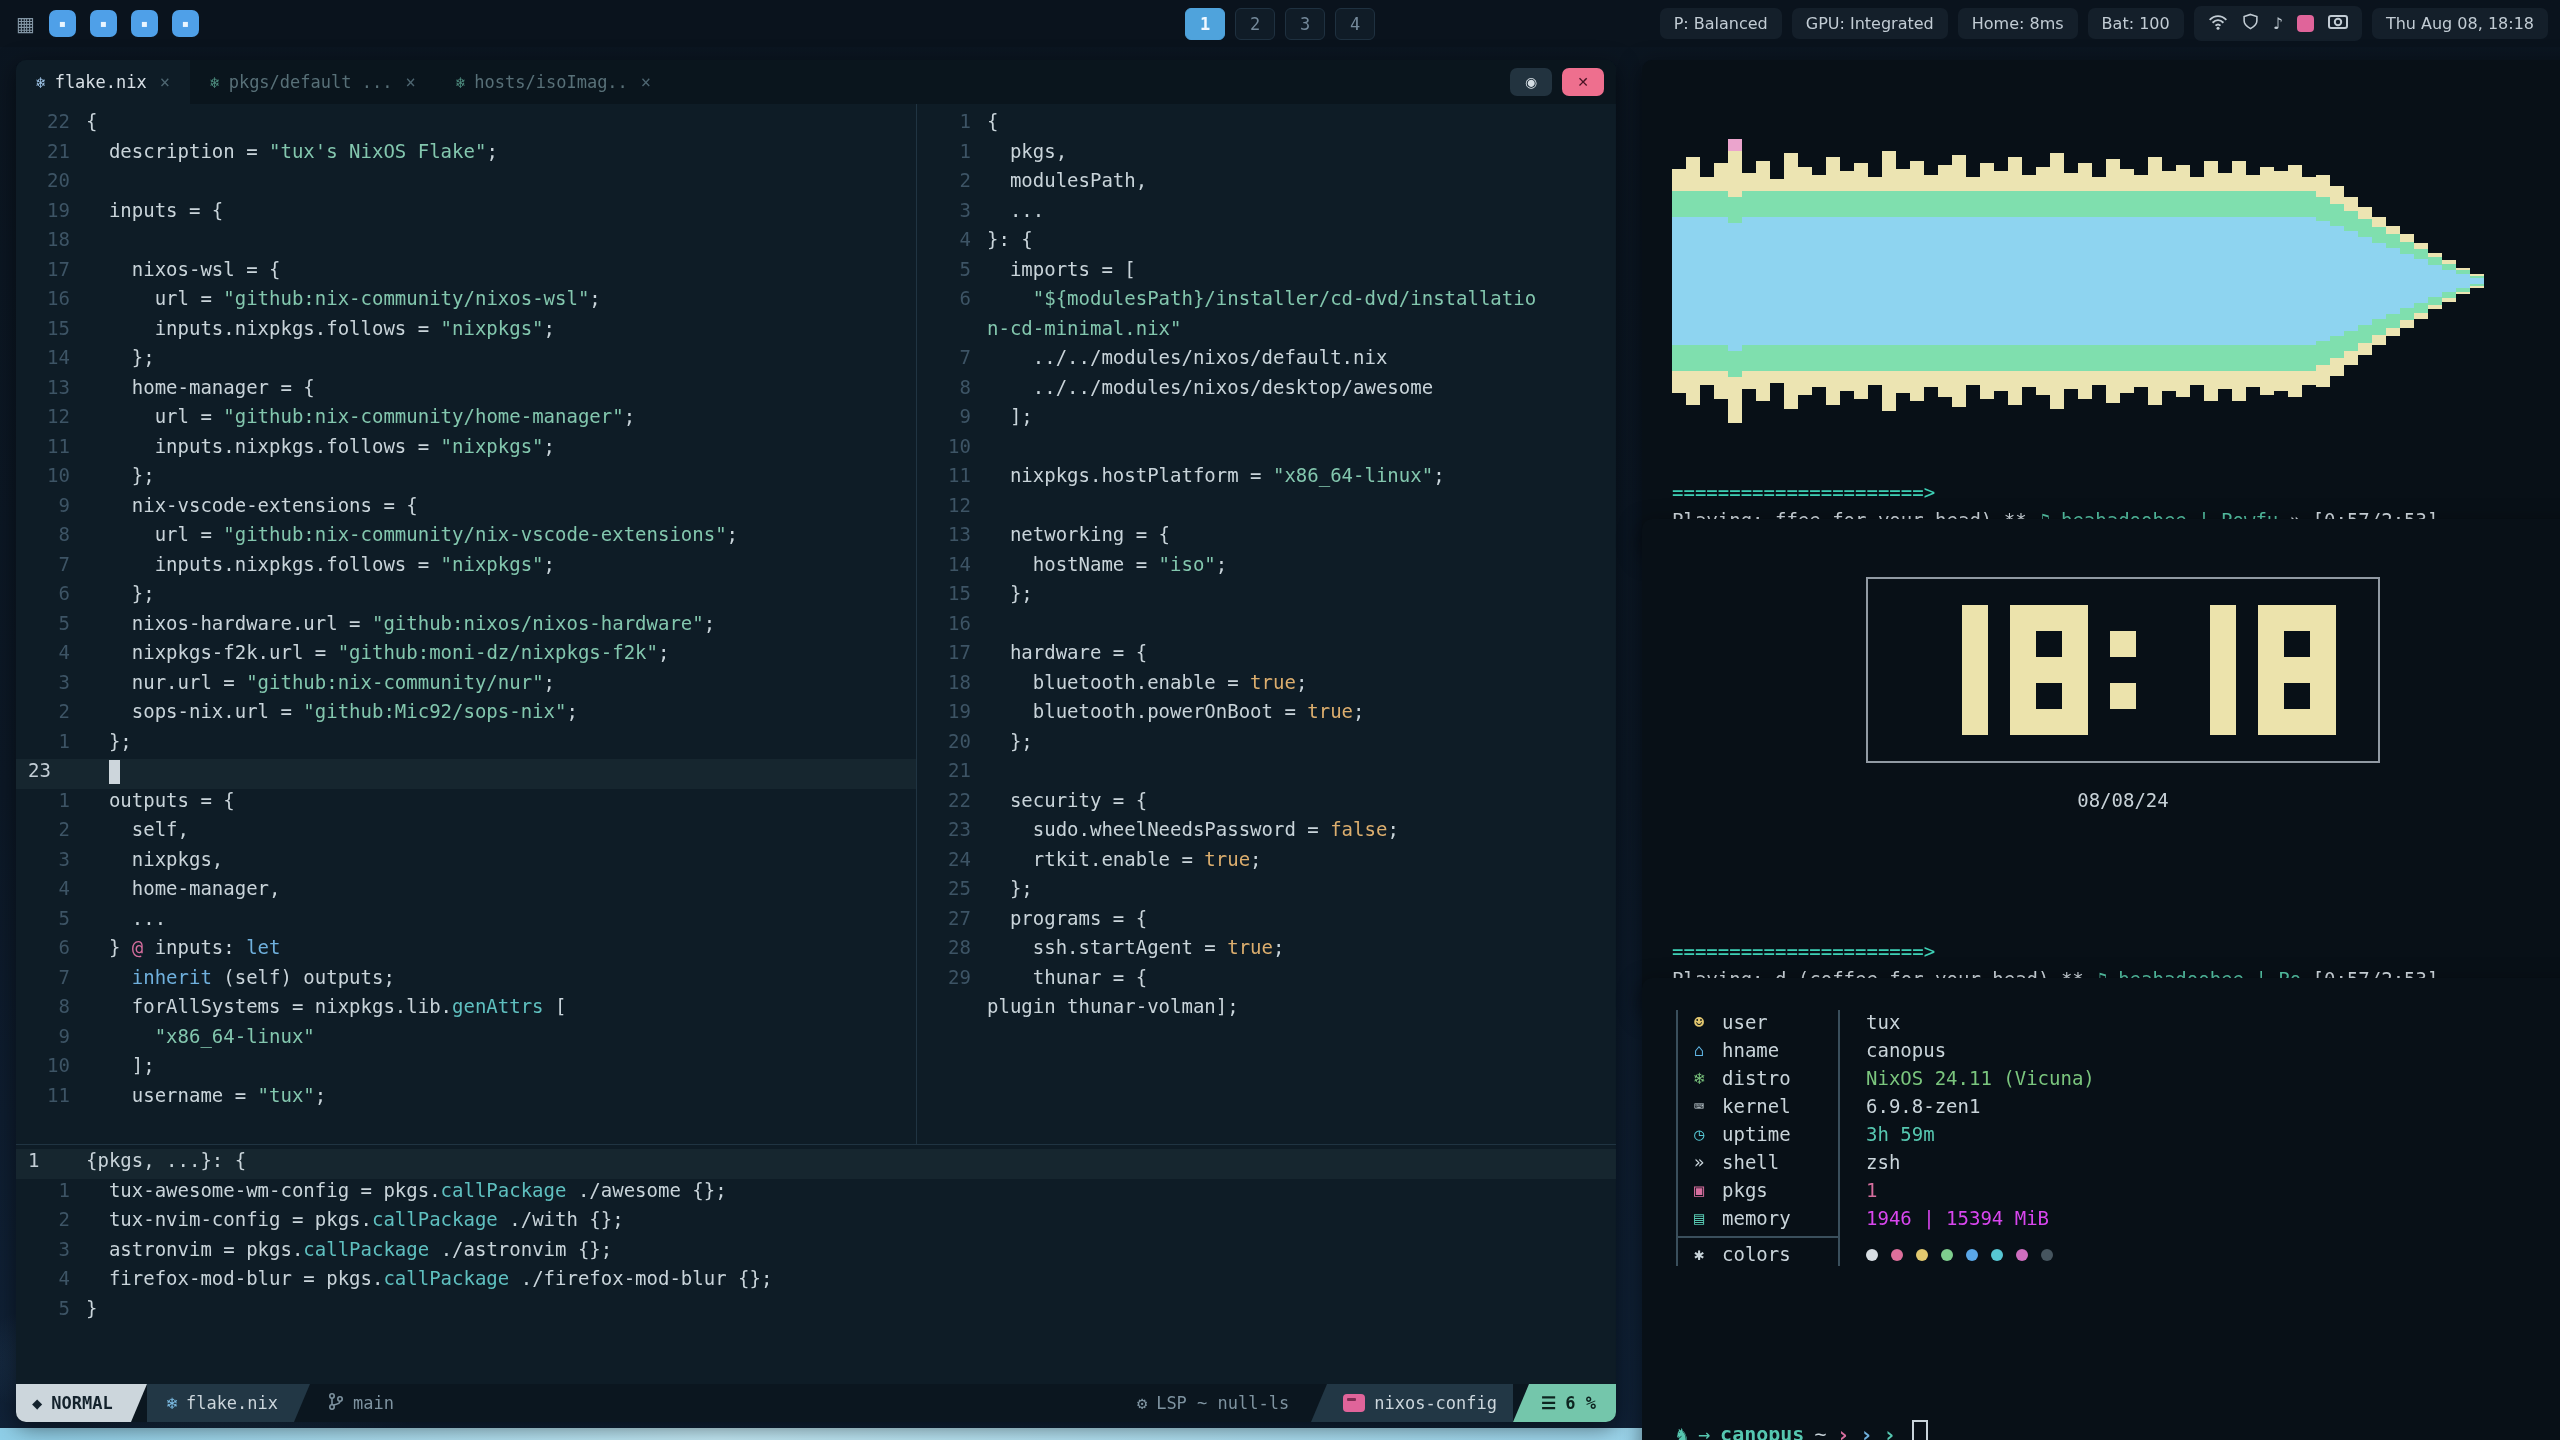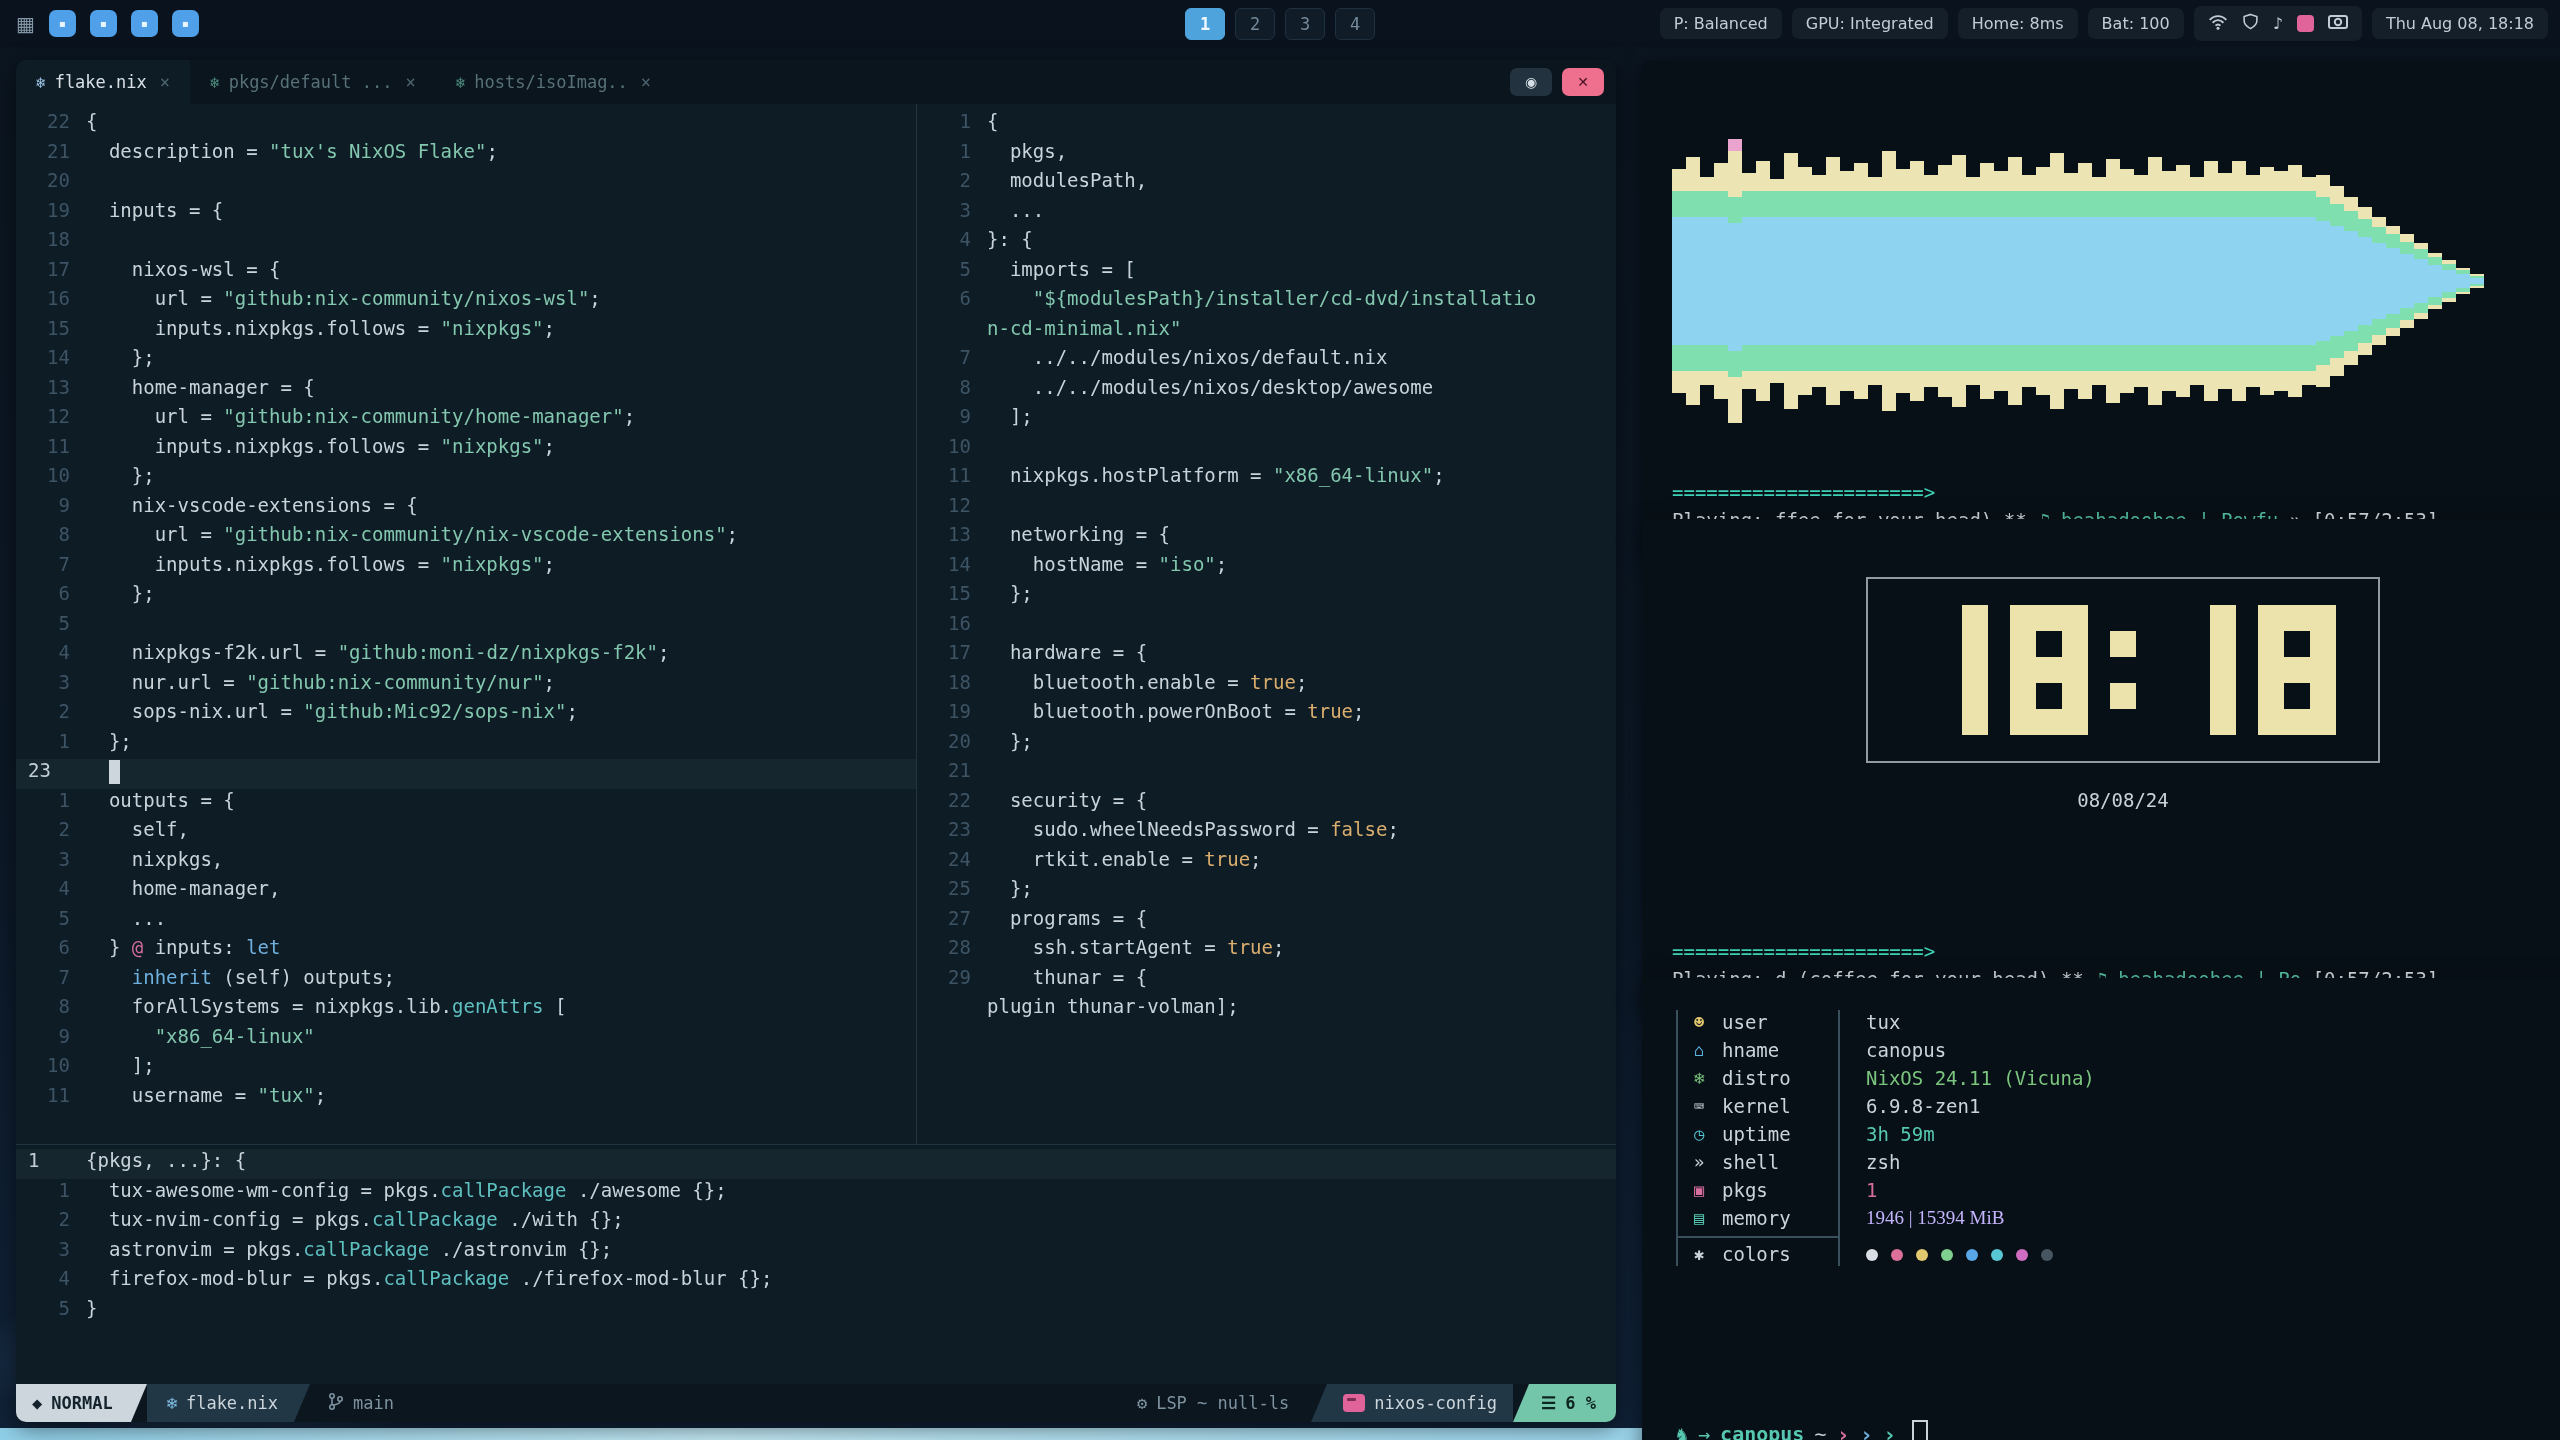--- a/index.html
+++ b/index.html
@@ -215,21 +215,21 @@
             <div class="cline"><span class="lnum">15</span><span class="ltxt"><span class="tok-n">      inputs.nixpkgs.follows = </span><span class="tok-s">"nixpkgs"</span><span class="tok-n">;</span></span></div>
             <div class="cline"><span class="lnum">14</span><span class="ltxt"><span class="tok-n">    };</span></span></div>
             <div class="cline"><span class="lnum">13</span><span class="ltxt"><span class="tok-n">    home-manager = {</span></span></div>
             <div class="cline"><span class="lnum">12</span><span class="ltxt"><span class="tok-n">      url = </span><span class="tok-s">"github:nix-community/home-manager"</span><span class="tok-n">;</span></span></div>
             <div class="cline"><span class="lnum">11</span><span class="ltxt"><span class="tok-n">      inputs.nixpkgs.follows = </span><span class="tok-s">"nixpkgs"</span><span class="tok-n">;</span></span></div>
             <div class="cline"><span class="lnum">10</span><span class="ltxt"><span class="tok-n">    };</span></span></div>
             <div class="cline"><span class="lnum">9</span><span class="ltxt"><span class="tok-n">    nix-vscode-extensions = {</span></span></div>
             <div class="cline"><span class="lnum">8</span><span class="ltxt"><span class="tok-n">      url = </span><span class="tok-s">"github:nix-community/nix-vscode-extensions"</span><span class="tok-n">;</span></span></div>
             <div class="cline"><span class="lnum">7</span><span class="ltxt"><span class="tok-n">      inputs.nixpkgs.follows = </span><span class="tok-s">"nixpkgs"</span><span class="tok-n">;</span></span></div>
             <div class="cline"><span class="lnum">6</span><span class="ltxt"><span class="tok-n">    };</span></span></div>
-            <div class="cline"><span class="lnum">5</span></div>
+            <div class="cline"><span class="lnum">5</span><span class="ltxt"><span class="tok-n">    nixos-hardware.url = </span><span class="tok-s">"github:nixos/nixos-hardware"</span><span class="tok-n">;</span></span></div>
             <div class="cline"><span class="lnum">4</span><span class="ltxt"><span class="tok-n">    nixpkgs-f2k.url = </span><span class="tok-s">"github:moni-dz/nixpkgs-f2k"</span><span class="tok-n">;</span></span></div>
             <div class="cline"><span class="lnum">3</span><span class="ltxt"><span class="tok-n">    nur.url = </span><span class="tok-s">"github:nix-community/nur"</span><span class="tok-n">;</span></span></div>
             <div class="cline"><span class="lnum">2</span><span class="ltxt"><span class="tok-n">    sops-nix.url = </span><span class="tok-s">"github:Mic92/sops-nix"</span><span class="tok-n">;</span></span></div>
             <div class="cline"><span class="lnum">1</span><span class="ltxt"><span class="tok-n">  };</span></span></div>
             <div class="cline curline"><span class="lnum curn">23</span><span class="ltxt"><span class="tok-n">  </span><span class="blockcursor"></span></span></div>
             <div class="cline"><span class="lnum">1</span><span class="ltxt"><span class="tok-n">  outputs = {</span></span></div>
             <div class="cline"><span class="lnum">2</span><span class="ltxt"><span class="tok-n">    self,</span></span></div>
             <div class="cline"><span class="lnum">3</span><span class="ltxt"><span class="tok-n">    nixpkgs,</span></span></div>
             <div class="cline"><span class="lnum">4</span><span class="ltxt"><span class="tok-n">    home-manager,</span></span></div>
             <div class="cline"><span class="lnum">5</span><span class="ltxt"><span class="tok-n">    ...</span></span></div>
@@ -858,21 +858,21 @@
           <span class="fval" style="color: rgb(201, 212, 218);">zsh</span>
         </div>
         <div class="frow">
           <span class="fic" style="color: rgb(214, 110, 158);">▣</span>
           <span class="flab">pkgs</span>
           <span class="fval" style="color: rgb(214, 110, 158);">1</span>
         </div>
         <div class="frow">
           <span class="fic" style="color: rgb(86, 199, 176);">▤</span>
           <span class="flab">memory</span>
-          <span class="fval" style="color: #c4b5fd; font-family: Liberation Serif, serif;">1946 | 15394 MiB</span>
+          <span class="fval" style="color: #d946ef;">1946 | 15394 MiB</span>
         </div>
         <div class="hline" style="top: 228px;"></div>
         <div class="frow" style="margin-top: 8px;">
           <span class="fic" style="color: rgb(201, 212, 218);">✱</span>
           <span class="flab">colors</span>
           <span class="fval"><span><span class="dot" style="background: rgb(216, 222, 228);"></span><span class="dot" style="background: rgb(221, 111, 155);"></span><span class="dot" style="background: rgb(226, 201, 111);"></span><span class="dot" style="background: rgb(127, 207, 142);"></span><span class="dot" style="background: rgb(90, 167, 232);"></span><span class="dot" style="background: rgb(87, 199, 212);"></span><span class="dot" style="background: rgb(207, 110, 192);"></span><span class="dot" style="background: rgb(70, 85, 95);"></span></span></span>
         </div>
       </div>
     <div id="prompt">
         <span style="color: rgb(86, 199, 176);">♞</span>

